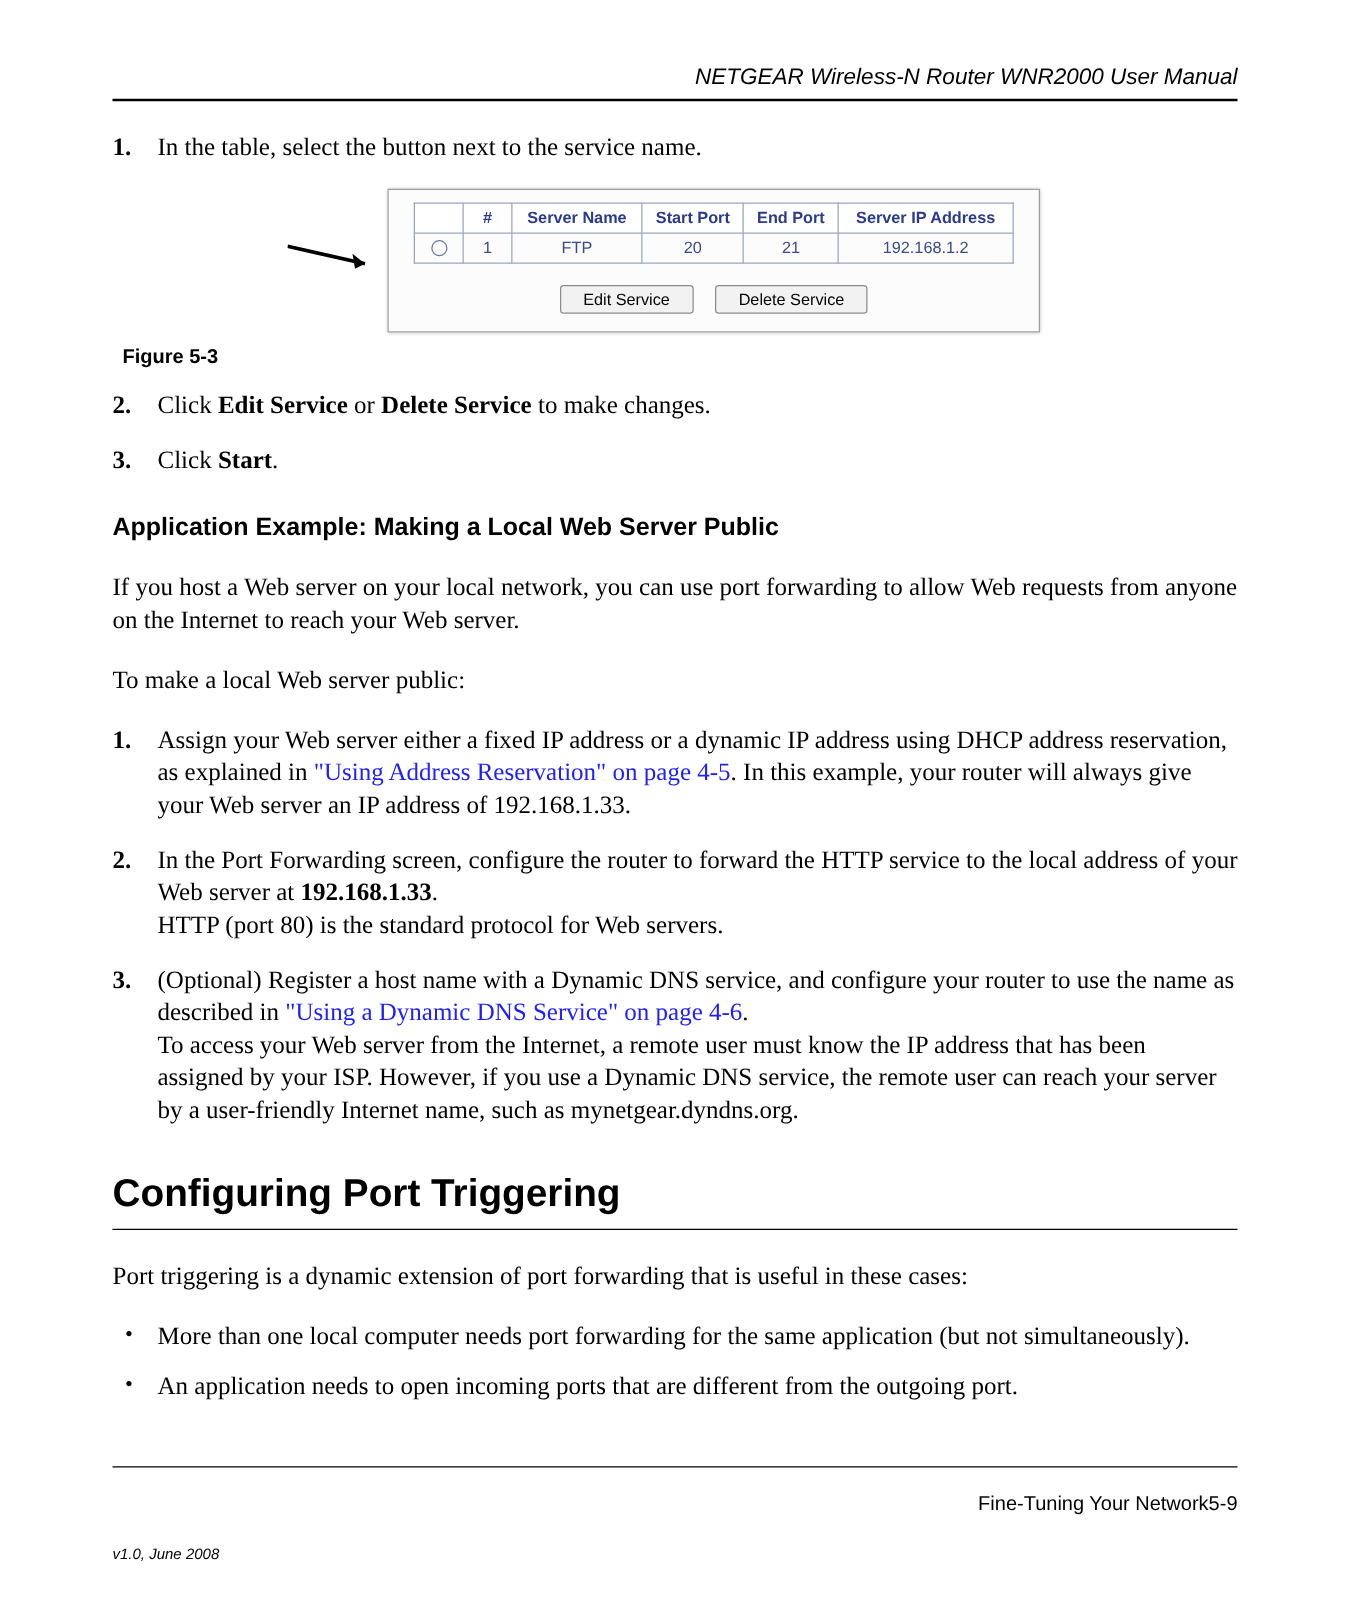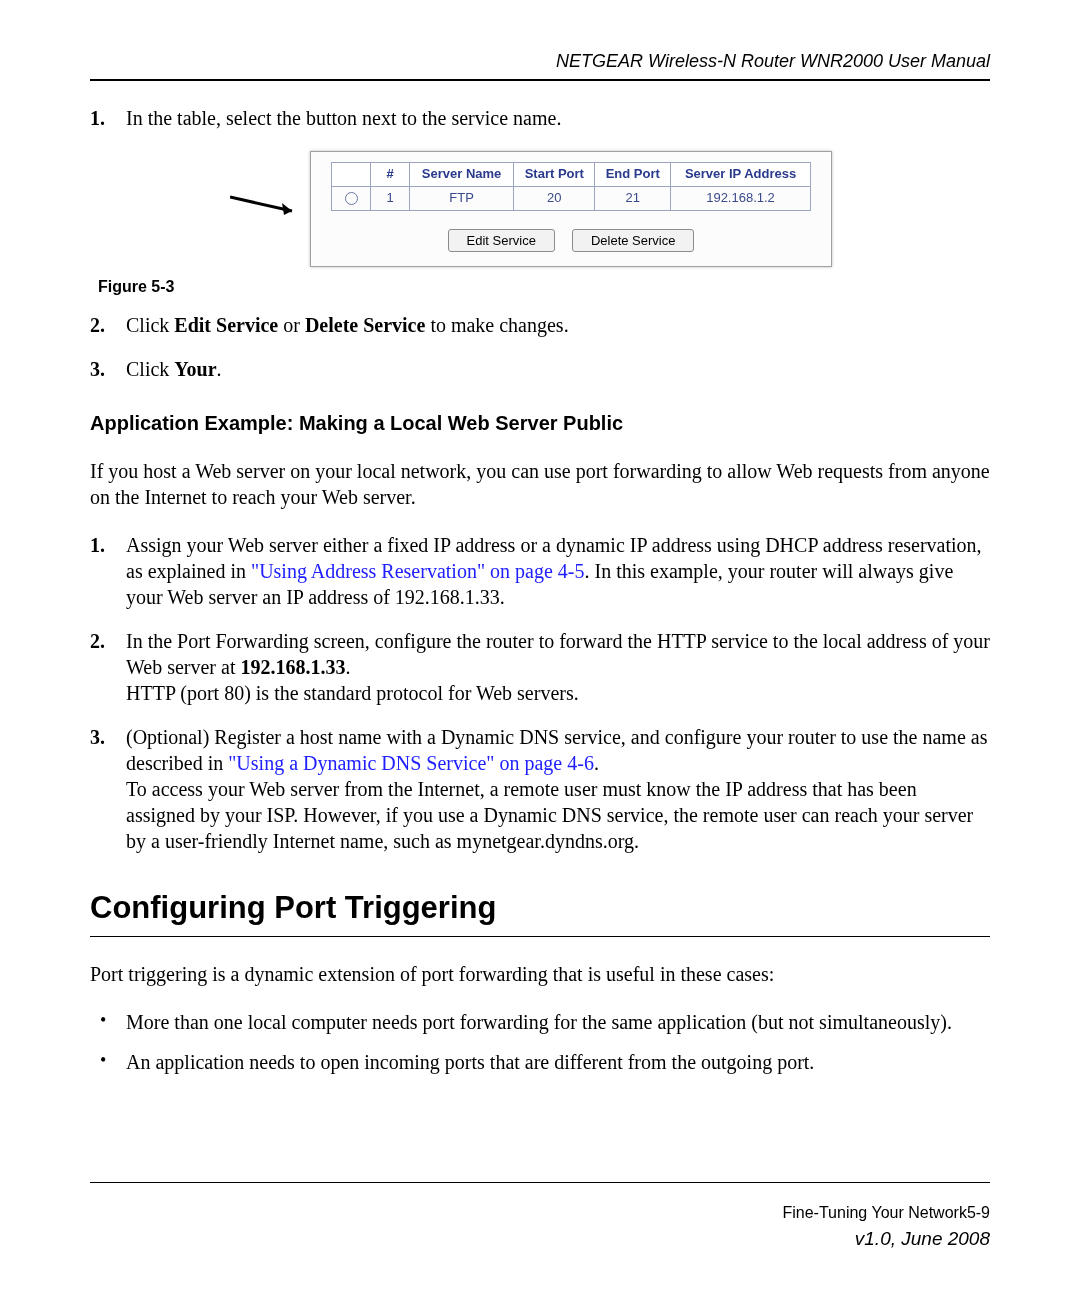--- a/index.html
+++ b/index.html
@@ -88,25 +88,25 @@
     bottom: 44px;
     font-family: Arial, Helvetica, sans-serif;
     font-size: 16px;
   }
   .footer-row {
     display: flex;
     justify-content: flex-end;
     margin-top: 20px;
   }
   .version {
-    text-align: right;
+    text-align: left;
     font-style: italic;
     font-family: Arial, Helvetica, sans-serif;
-    font-size: 19px;
-    margin-top: 4px;
+    font-size: 12px;
+    margin-top: 22px;
   }
 
   
   .figure-area {
     margin: 20px auto 10px auto;
     width: 660px;
     position: relative;
   }
   .arrow {
     position: absolute;
@@ -216,28 +216,29 @@
   <ol class="num-list">
     <li>
       <span class="num">2.</span>
       <span>
         <span>Click </span><span class="bold">Edit Service</span><span> or </span><span class="bold">Delete Service</span><span> to make changes.</span>
       </span>
     </li>
     <li>
       <span class="num">3.</span>
       <span>
-        <span>Click </span><span class="bold">Your</span><span>.</span>
+        <span>Click </span><span class="bold">Start</span><span>.</span>
       </span>
     </li>
   </ol>
 
   <h2 class="subheading">Application Example: Making a Local Web Server Public</h2>
 
   <p class="body-para">If you host a Web server on your local network, you can use port forwarding to allow Web requests from anyone on the Internet to reach your Web server.</p>
+  <p class="body-para">To make a local Web server public:</p>
 
   <ol class="num-list">
     <li>
       <span class="num">1.</span>
       <span>
         <span>Assign your Web server either a fixed IP address or a dynamic IP address using DHCP address reservation, as explained in </span><span class="link">"Using Address Reservation" on page 4-5</span><span>. In this example, your router will always give your Web server an IP address of 192.168.1.33.</span>
       </span>
     </li>
     <li>
       <span class="num">2.</span>

